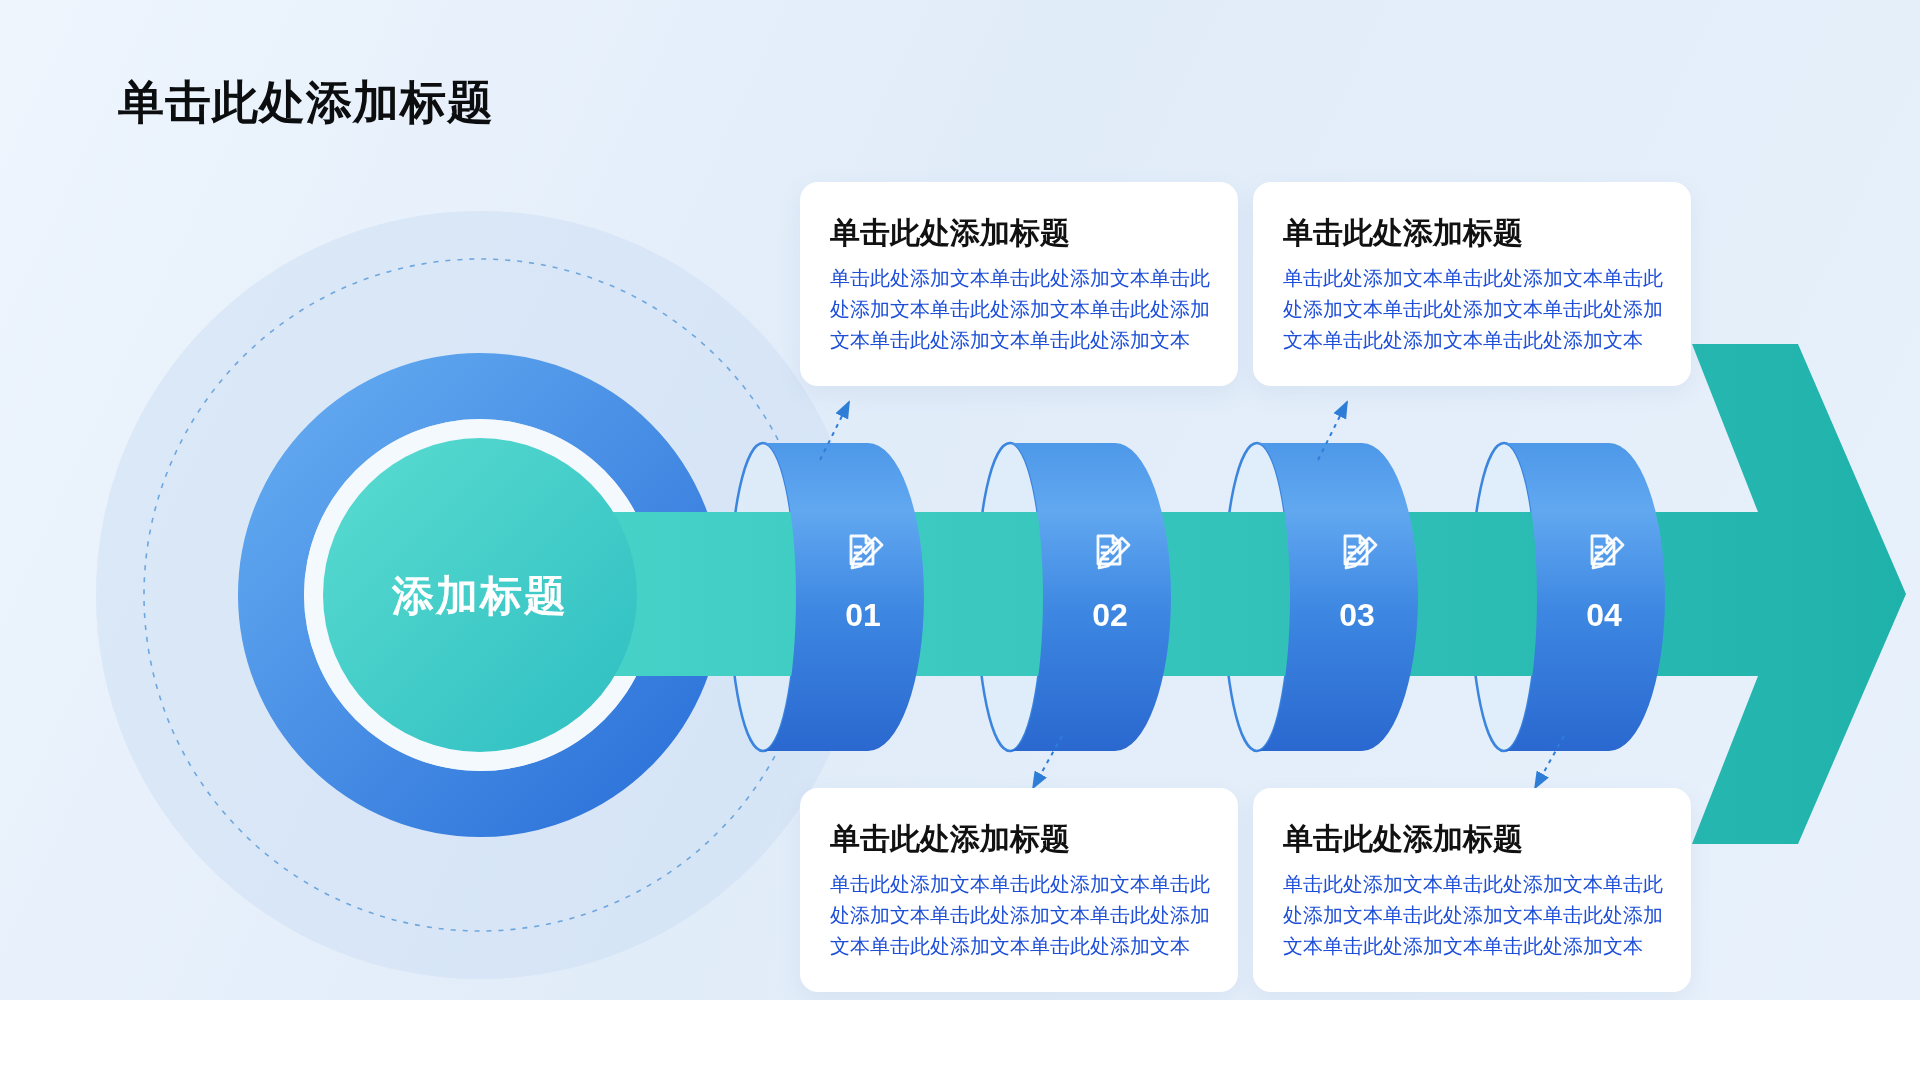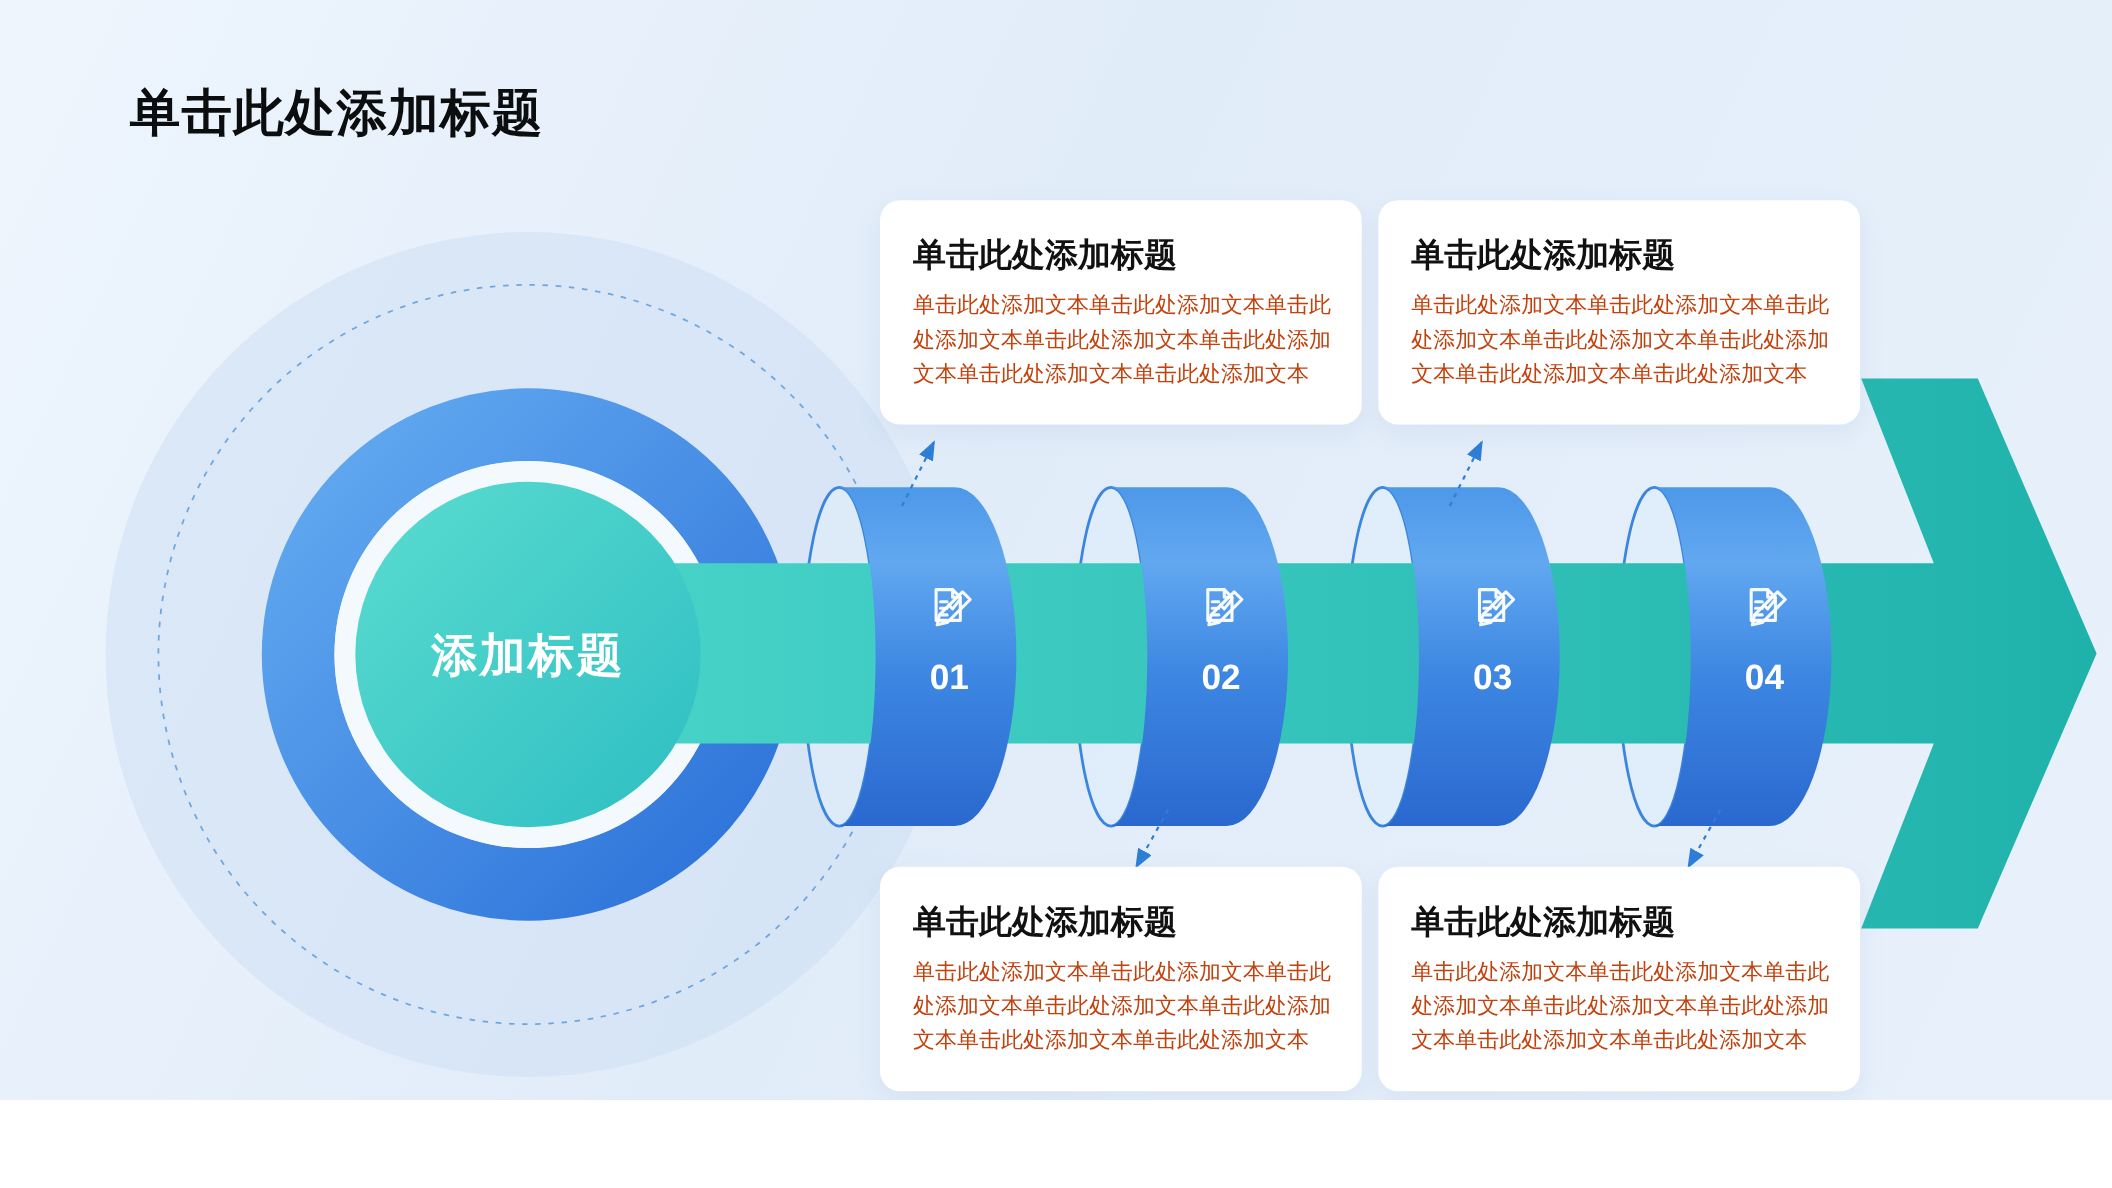--- a/index.html
+++ b/index.html
@@ -6,21 +6,21 @@
   body{font-family:"Liberation Sans","DejaVu Sans",sans-serif;}
   .slide{position:relative;width:1920px;height:1000px;overflow:hidden;
          background:linear-gradient(115deg,#eef5fd 0%,#e1ecf9 45%,#e8f1fb 100%);}
   .page-title{position:absolute;left:118px;top:72px;margin:0;
               font-size:46px;font-weight:800;color:#0c0d0e;letter-spacing:1px;}
   .diagram{position:absolute;left:0;top:0;}
   .card{position:absolute;width:438px;height:204px;background:#ffffff;border-radius:18px;
         box-sizing:border-box;padding:34px 24px 0 30px;
         box-shadow:0 8px 22px rgba(110,140,185,0.10);}
   .card h3{margin:0 0 13px 0;font-size:30px;font-weight:800;color:#111;line-height:34px;}
-  .card p{margin:0;width:386px;font-size:20px;line-height:31px;color:#c2410c;
+  .card p{margin:0;width:386px;font-size:20px;line-height:31px;color:#1d4ed8;
           word-break:break-all;}
   .card-tl{left:800px;top:182px;}
   .card-tr{left:1253px;top:182px;}
   .card-bl{left:800px;top:788px;}
   .card-br{left:1253px;top:788px;}
   .ring-number{font-size:32px;font-weight:800;fill:#ffffff;}
   .target-label{font-size:42px;font-weight:800;fill:#ffffff;letter-spacing:2px;}
 </style>
 </head>
 <body>

